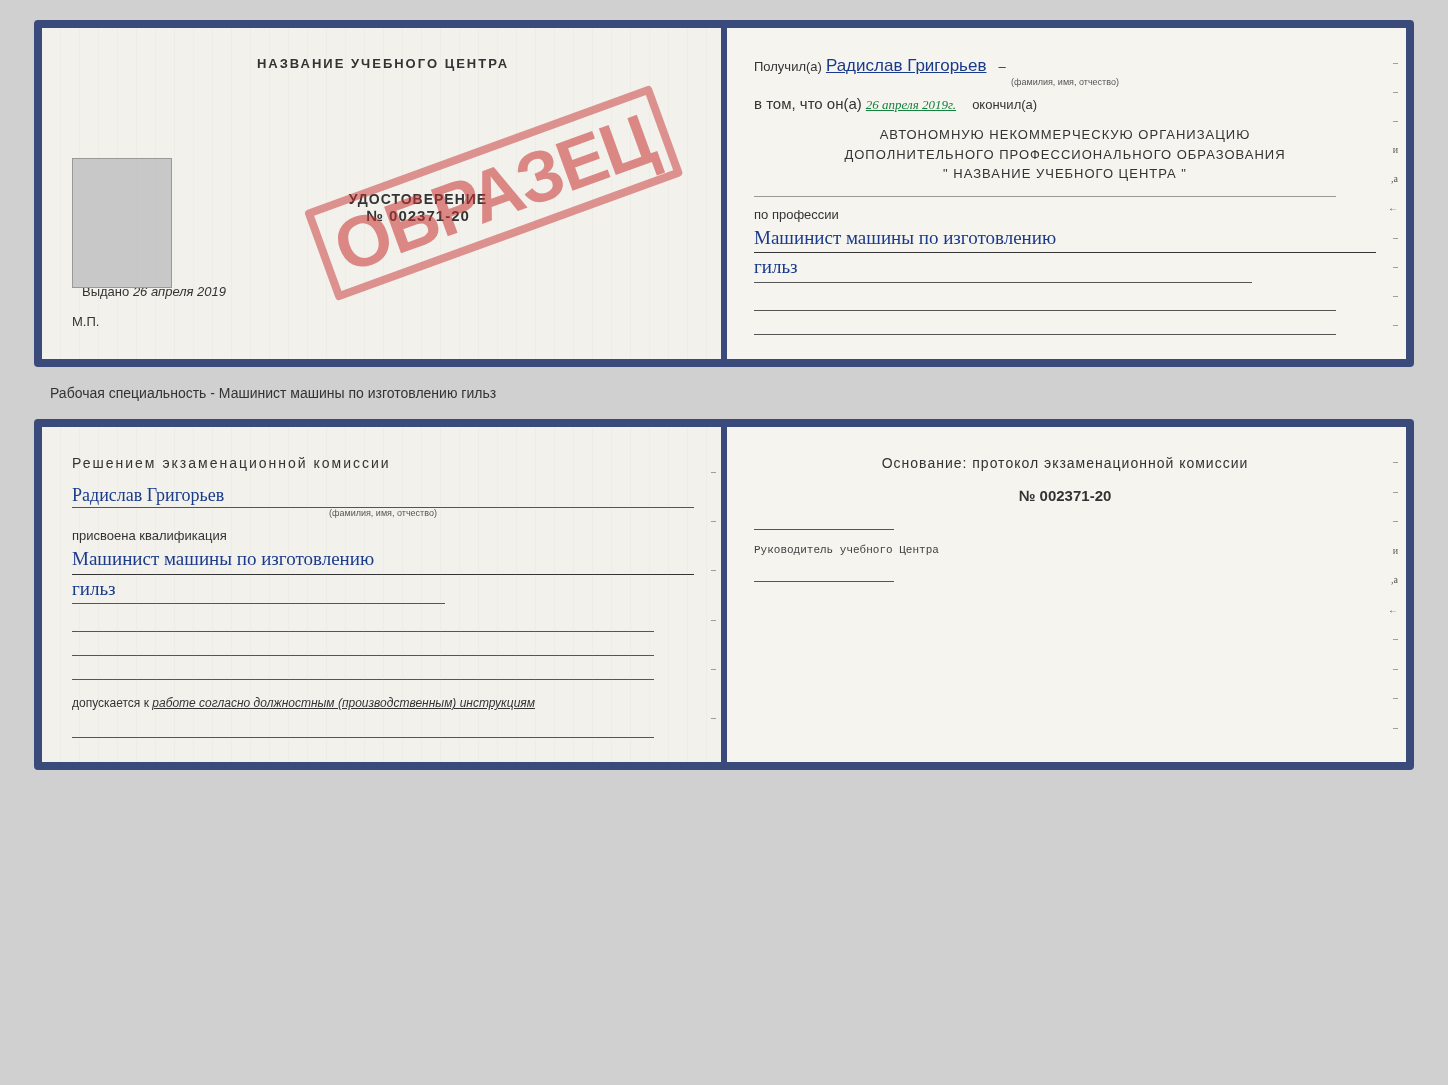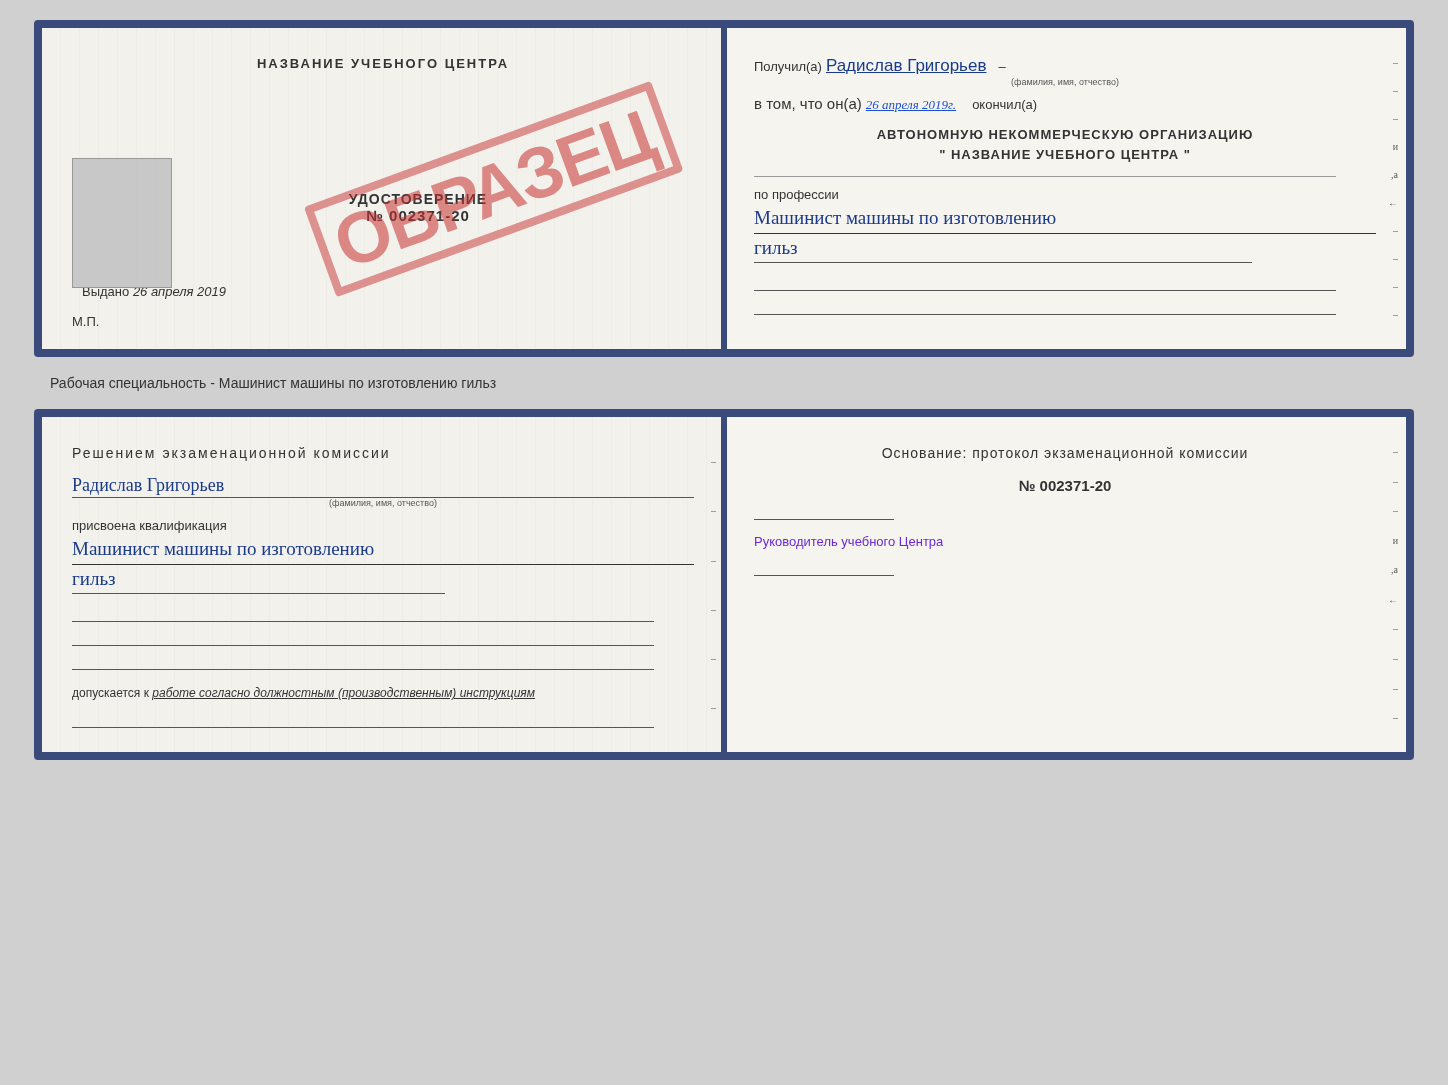--- a/index.html
+++ b/index.html
@@ -177,36 +177,36 @@
     .vtom-line {
       font-size: 15px;
       font-family: Arial, sans-serif;
       color: #333;
       margin: 14px 0 6px 0;
     }
 
     .date-underline {
       font-size: 13px;
       font-style: italic;
-      color: #1d4ed8;
+      color: #15803d;
       text-decoration: underline;
     }
 
     .okonchil {
       font-size: 13px;
       font-family: Arial, sans-serif;
       color: #333;
       margin-top: 8px;
     }
 
     .org-block {
       margin: 12px 0;
       text-align: center;
       font-size: 13px;
-      font-weight: bold;
+      font-weight: normal;
       letter-spacing: 1px;
       font-family: Arial, sans-serif;
       color: #333;
       line-height: 1.5;
     }
 
     .po-professii {
       font-size: 13px;
       font-family: Arial, sans-serif;
       color: #333;
@@ -351,23 +351,23 @@
 
     .predsedatel-block {
       font-size: 13px;
       font-family: Arial, sans-serif;
       color: #333;
       margin-bottom: 12px;
       line-height: 1.5;
     }
 
     .rukovoditel-block {
-      font-size: 13px;
-      font-family: Liberation Sans, sans-serif;
-      color: #6d28d9;
+      font-size: 11px;
+      font-family: Liberation Mono, monospace;
+      color: #404040;
       margin-top: 10px;
       line-height: 1.5;
     }
 
     .sig-line {
       border-bottom: 1px solid #555;
       width: 140px;
       height: 20px;
       display: block;
       margin: 4px 0;
@@ -421,20 +421,21 @@
     </div>
 
     <div style="margin-bottom: 10px;">
       <span class="vtom-line">в том, что он(а)</span>
       <span class="date-underline">26 апреля 2019г.</span>
       <span style="margin-left: 12px;" class="okonchil">окончил(а)</span>
     </div>
 
     <div class="org-block">
       <div>АВТОНОМНУЮ НЕКОММЕРЧЕСКУЮ ОРГАНИЗАЦИЮ</div>
+      <div>ДОПОЛНИТЕЛЬНОГО ПРОФЕССИОНАЛЬНОГО ОБРАЗОВАНИЯ</div>
       <div>" НАЗВАНИЕ УЧЕБНОГО ЦЕНТРА "</div>
     </div>
 
     <div style="border-bottom: 1px solid #999; margin: 6px 40px 0 0;"></div>
 
     <div class="po-professii" style="">по профессии</div>
 
     <div class="profession-handwritten">Машинист машины по изготовлению</div>
     <div class="profession-handwritten" style="border-bottom: 1px solid #555; width: 80%;">гильз</div>
 

